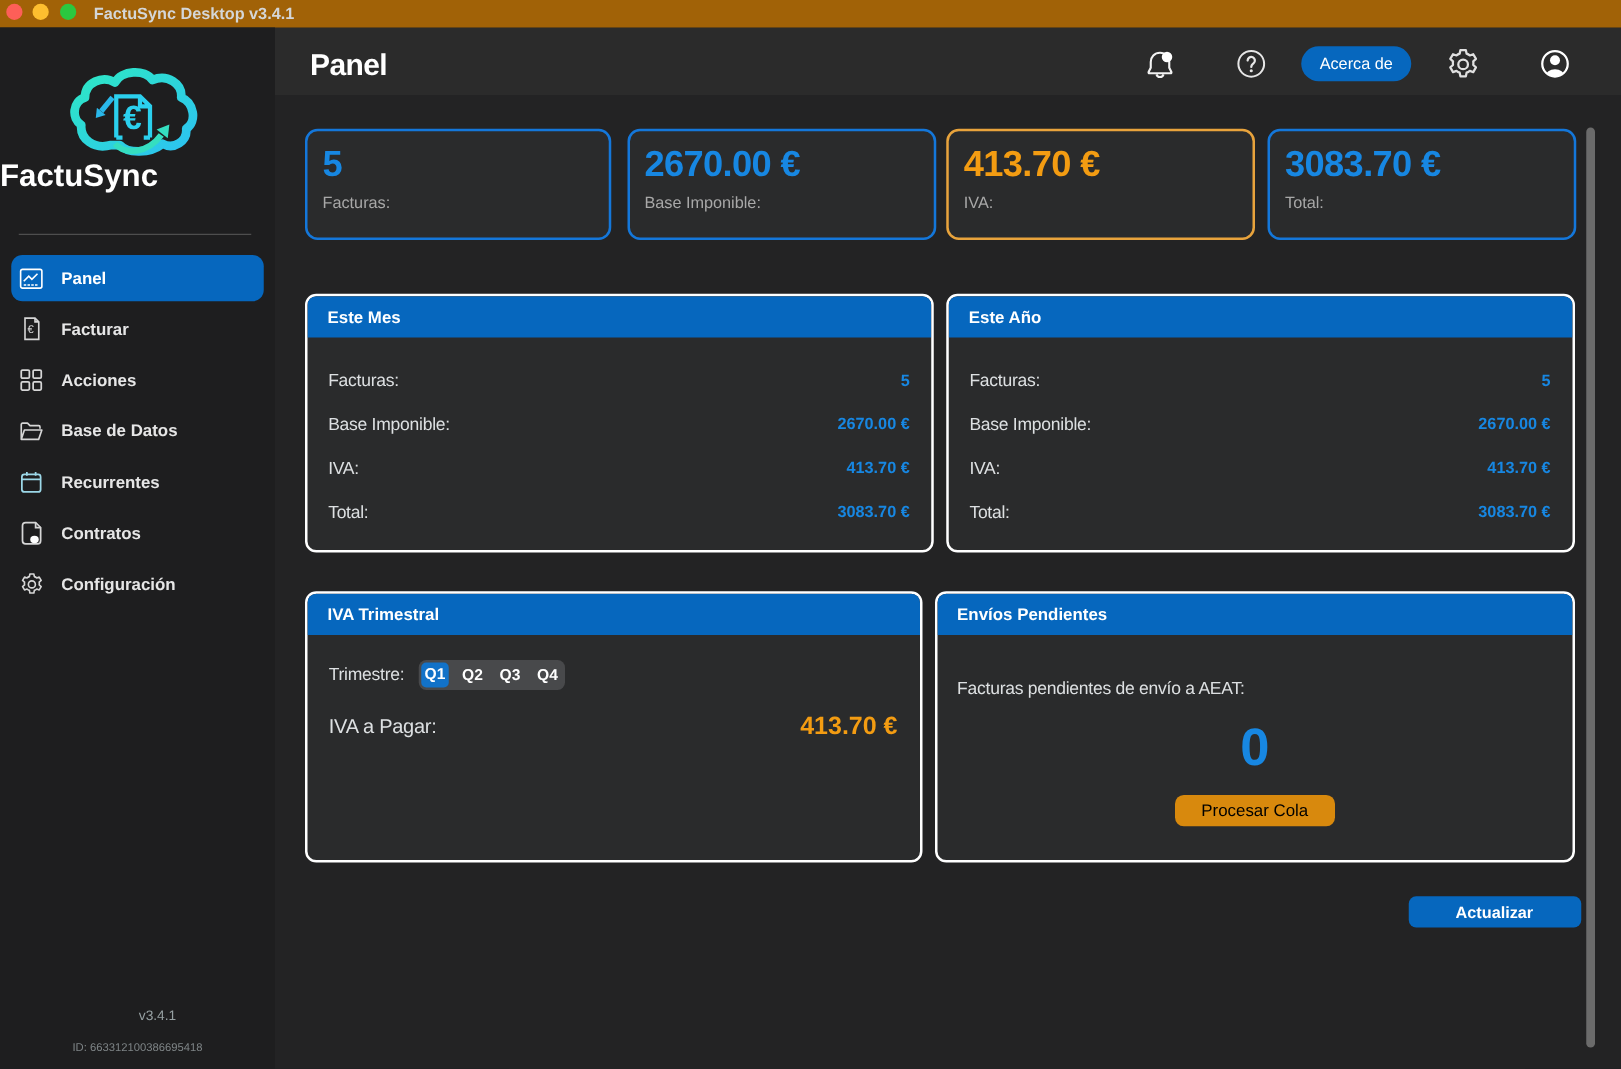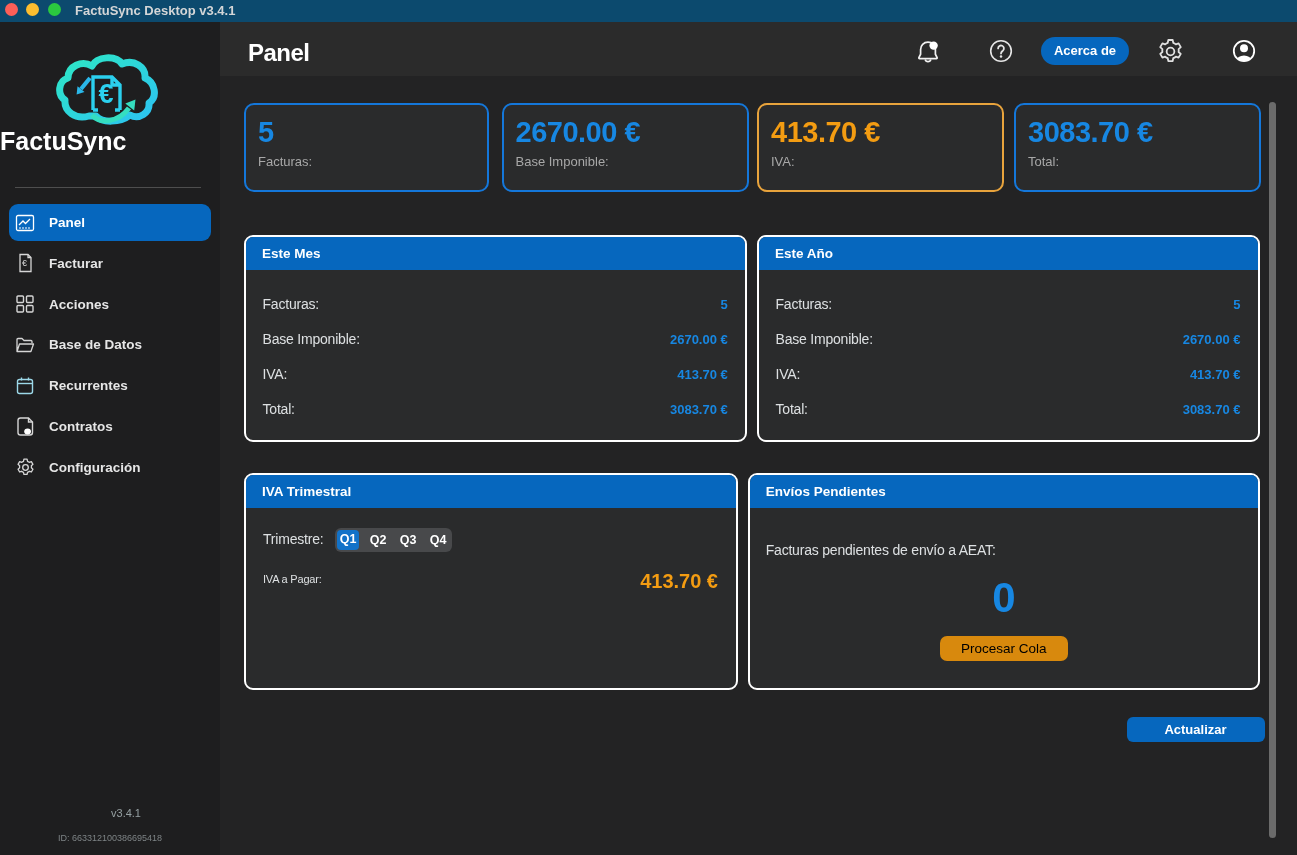--- a/index.html
+++ b/index.html
@@ -1,20 +1,20 @@
 <!DOCTYPE html>
 <html><head>
 <meta charset="utf-8">
 <style>
   * { margin:0; padding:0; box-sizing:border-box; }
   html,body { width:1297px; height:855px; overflow:hidden; }
   body { position:relative; background:#232324; font-family:"Liberation Sans", sans-serif; }
 
   
-  .titlebar { position:absolute; left:0; top:0; width:1297px; height:22px; background:#0c4a6e; }
+  .titlebar { position:absolute; left:0; top:0; width:1297px; height:22px; background:#a16207; }
   .tl { position:absolute; top:2.5px; width:13px; height:13px; border-radius:50%; }
   .tl.r { left:4.8px; background:#fd5f58; }
   .tl.y { left:26.2px; background:#fdbe2f; }
   .tl.g { left:47.6px; background:#2bc83f; }
   .wtitle { position:absolute; left:75px; top:0; line-height:21px; font-size:13px; font-weight:bold; color:#d4d6d7; }
 
   
   .sidebar { position:absolute; left:0; top:22px; width:220px; height:833px; background:#1e1e1f; }
   .logo { position:absolute; left:56px; top:31px; }
   .brand { position:absolute; left:0; top:105px; width:220px; font-size:25px; font-weight:bold; color:#fff; }
@@ -24,21 +24,21 @@
   .navitem.active { background:#0667be; color:#fff; }
   .navitem .nicon { position:absolute; left:6px; top:8.5px; width:20px; height:20px; }
   .navitem .nlabel { position:absolute; left:40px; top:0; line-height:37px; font-size:13.5px; font-weight:600; }
   .sver { position:absolute; left:0; top:785px; width:220px; text-align:center; font-size:11px; color:#96a0a2;margin-left:16px; }
   .sid  { position:absolute; left:0; top:811px; width:220px; text-align:center; font-size:9px; color:#7e8486; }
 
   
   .mheader { position:absolute; left:220px; top:22px; width:1077px; height:54px; background:#2b2b2b; }
   .mtitle { position:absolute; left:28px; top:16.5px; font-size:24px; font-weight:bold; letter-spacing:-0.5px; color:#fff; }
   .hicon { position:absolute; top:17px; }
-  .acerca { position:absolute; left:821px; top:15px; width:88px; height:28px; border-radius:14px; background:#0667be; color:#fff; font-size:13px; font-weight:bold; text-align:center; line-height:28px; }
+  .acerca { position:absolute; left:821px; top:15px; width:88px; height:28px; border-radius:14px; background:#0667be; color:#fff; font-size:13px; font-weight:normal; text-align:center; line-height:28px; }
 
   
   .content { position:absolute; left:220px; top:76px; width:1077px; height:779px; background:#232324; }
 
   .statcard { position:absolute; top:26.5px; height:89.5px; width:247px; background:#2a2b2c; border:2px solid #1477da; border-radius:10px; padding:11.5px 12px; }
   .statcard .val { font-size:29px; font-weight:bold; color:#1787e2; letter-spacing:-0.5px; }
   .statcard .lab { margin-top:5px; font-size:13px; color:#a8a8a8; }
   .statcard.orange { border-color:#e8a33c; }
   .statcard.orange .val { color:#f39c12; }
 
@@ -128,21 +128,21 @@
 
   <div class="panelbox" style="left:24px; top:396.5px; width:493.5px; height:217.5px;">
     <div class="phead">IVA Trimestral</div>
     <div style="position:absolute; left:17px; top:56px; font-size:14px; letter-spacing:-0.2px; color:#dde0e2;">Trimestre:</div>
     <div class="seg">
       <span class="sel">Q1</span>
         <span>Q2</span>
         <span>Q3</span>
         <span>Q4</span>
     </div>
-    <div style="position:absolute; left:17px; top:98.5px; font-size:11px; letter-spacing:-0.2px; color:#dde0e2;">IVA a Pagar:</div>
+    <div style="position:absolute; left:17px; top:98.5px; font-size:16px; letter-spacing:-0.2px; color:#dde0e2;">IVA a Pagar:</div>
     <div style="position:absolute; right:17.5px; top:95px; font-size:20px; font-weight:bold; color:#f39c12;">413.70 €</div>
   </div>
 
   <div class="panelbox" style="left:527.7px; top:396.5px; width:512.3px; height:217.5px;">
     <div class="phead">Envíos Pendientes</div>
     <div style="position:absolute; left:16px; top:67px; font-size:14px; letter-spacing:-0.2px; color:#dde0e2;">Facturas pendientes de envío a AEAT:</div>
     <div style="position:absolute; left:0; top:99px; width:100%; text-align:center; font-size:42px; font-weight:bold; color:#1787e2;">0</div>
     <div class="btn-orange" style="left:0; right:0; margin:auto; top:161px; width:128px; height:25.5px; line-height:25.5px;">Procesar Cola</div>
   </div>
 

